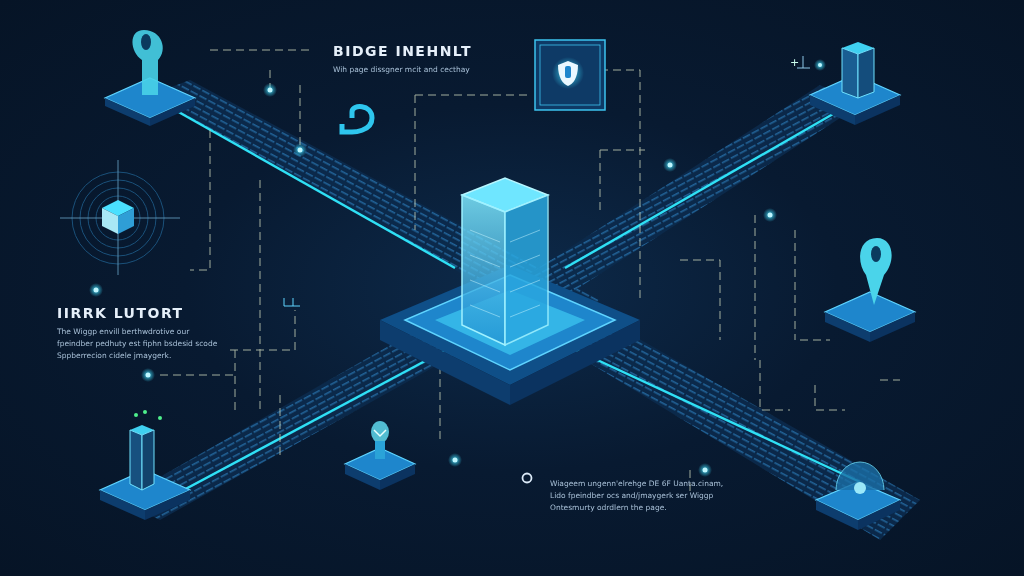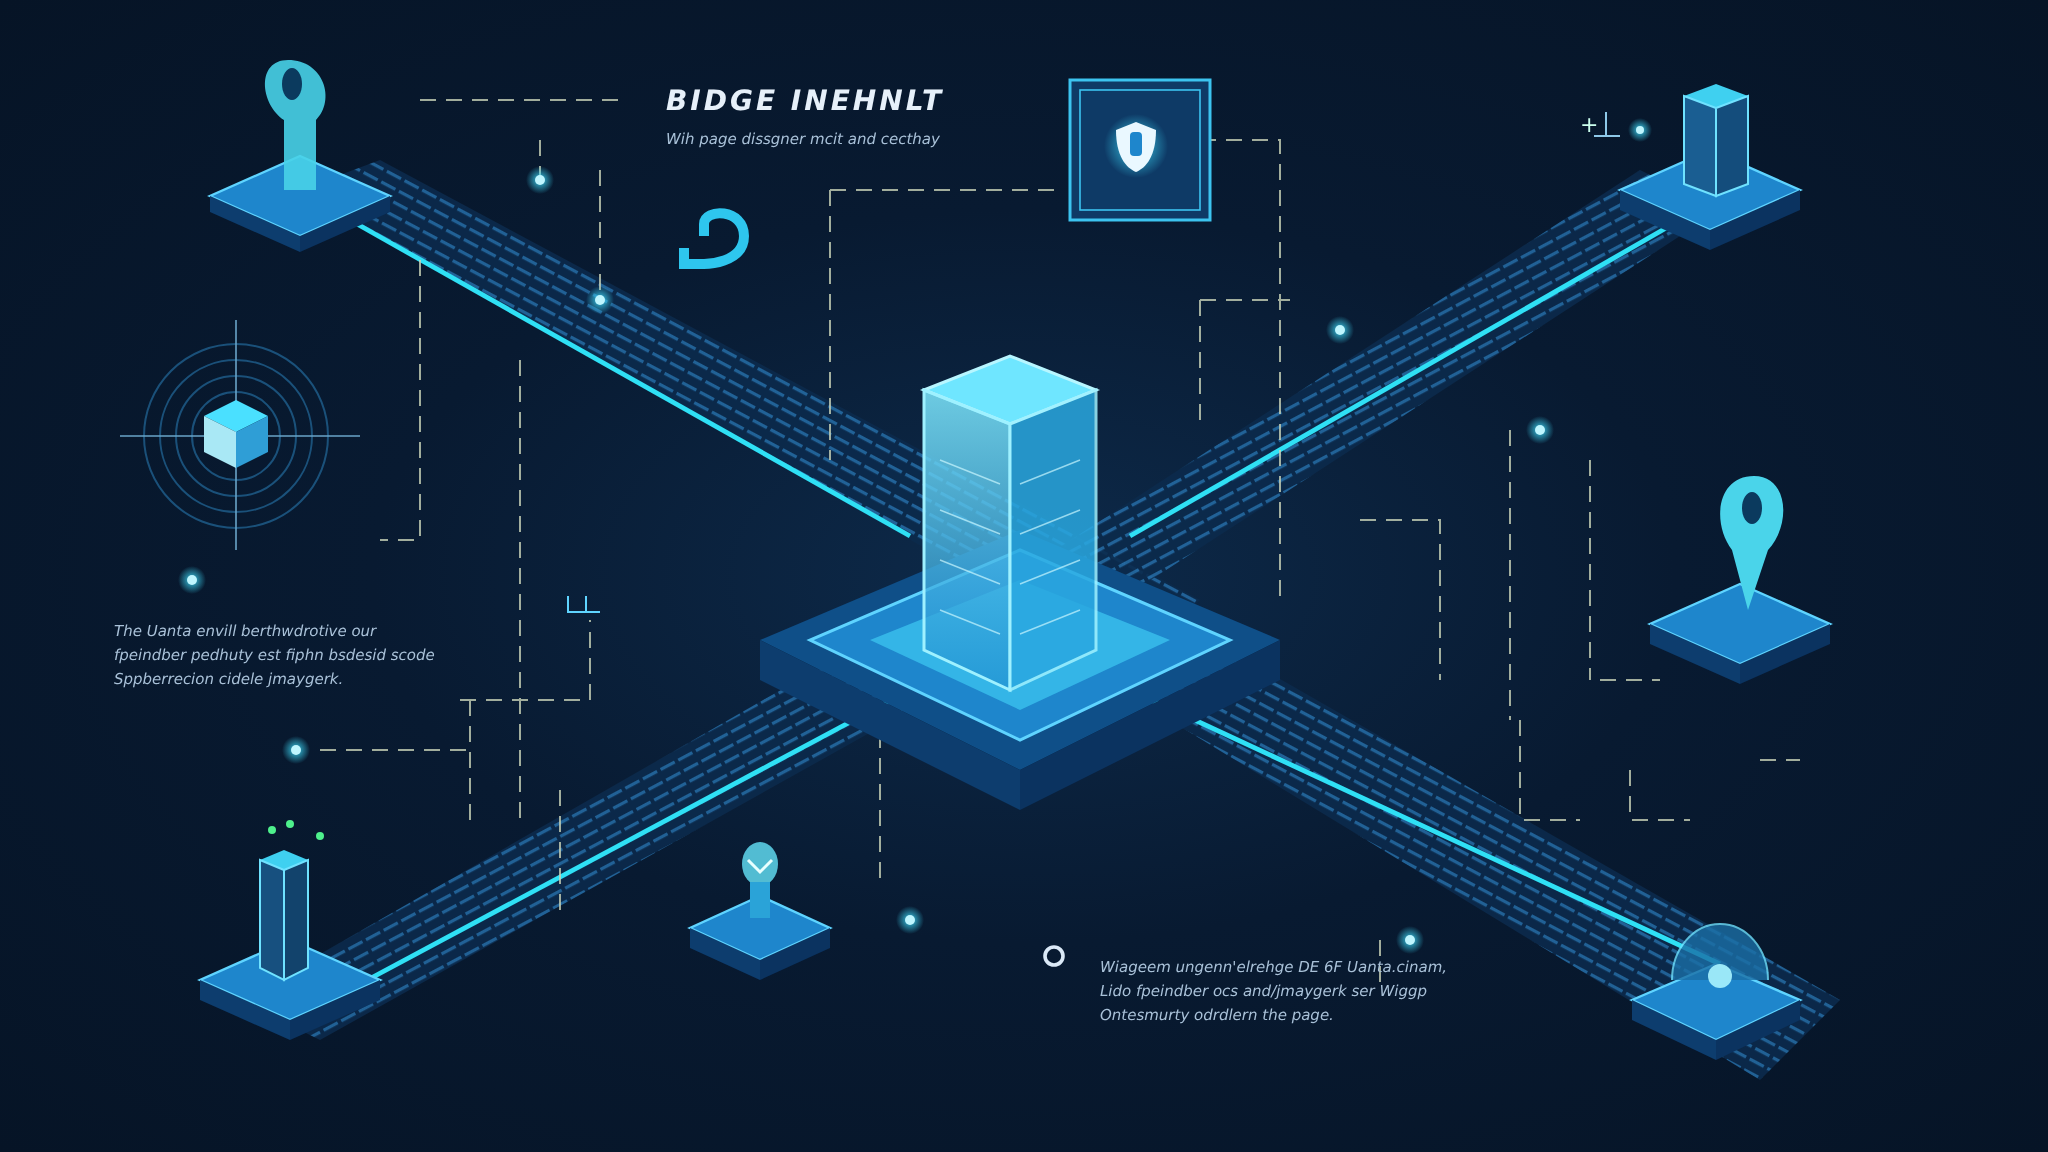--- a/index.html
+++ b/index.html
@@ -2,21 +2,21 @@
 <html><head>
 <meta charset="utf-8">
 <style>
   html, body { margin: 0; padding: 0; }
   body {
     width: 1024px; height: 576px; overflow: hidden; position: relative;
     background: radial-gradient(ellipse at 50% 50%, #0d2a4a 0%, #081a31 45%, #061426 100%);
     font-family: "DejaVu Sans", sans-serif;
   }
   svg.scene { position: absolute; left: 0; top: 0; }
-  .label { position: absolute; color: #d8e6f2; font-style: italic; }
+  .label { position: absolute; color: #d8e6f2; }
   .title {
     font-family: "DejaVu Sans", sans-serif; font-weight: bold;
     font-size: 14px; letter-spacing: 1.5px; color: #e6f0fa;
   }
   .desc { font-size: 7.5px; line-height: 12px; color: #a9c1d8; white-space: nowrap; }
   .hot { cursor: pointer; }
 </style>
 </head>
 <body>
 
@@ -232,21 +232,22 @@
     <path d="M284,298 L284,306 L300,306 M293,298 L293,306"></path>
   </g>
 </svg>
 
 <div class="label" style="left:333px; top:43px;">
   <div class="title">BIDGE INEHNLT</div>
   <div class="desc" style="margin-top:5px;">Wih page dissgner mcit and cecthay</div>
 </div>
 
 <div class="label" style="left:57px; top:305px;">
-  <div class="desc" style="margin-top:5px;">The Uanta envill berthwdrotive our</div>
+  <div class="title">IIRRK LUTORT</div>
+  <div class="desc" style="margin-top:5px;">The Wiggp envill berthwdrotive our</div>
   <div class="desc">fpeindber pedhuty est fiphn bsdesid scode</div>
   <div class="desc">Sppberrecion cidele jmaygerk.</div>
 </div>
 
 <div class="label" style="left:550px; top:470px;">
   <div class="desc" style="margin-top:8px;text-align:center;">Wiageem ungenn'elrehge DE 6F Uanta.cinam,</div>
   <div class="desc">Lido fpeindber ocs and/jmaygerk ser Wiggp</div>
   <div class="desc">Ontesmurty odrdlern the page.</div>
 </div>
 

